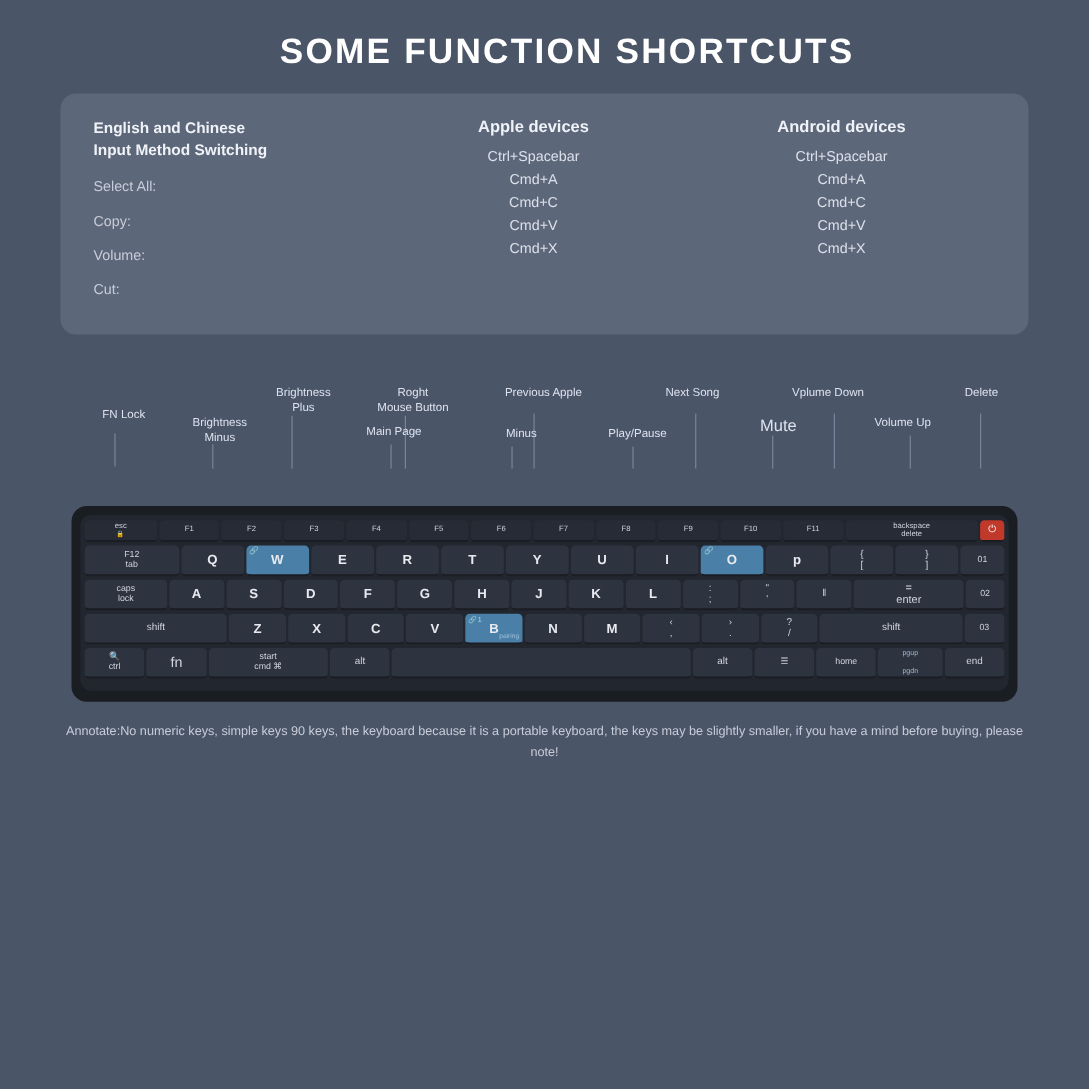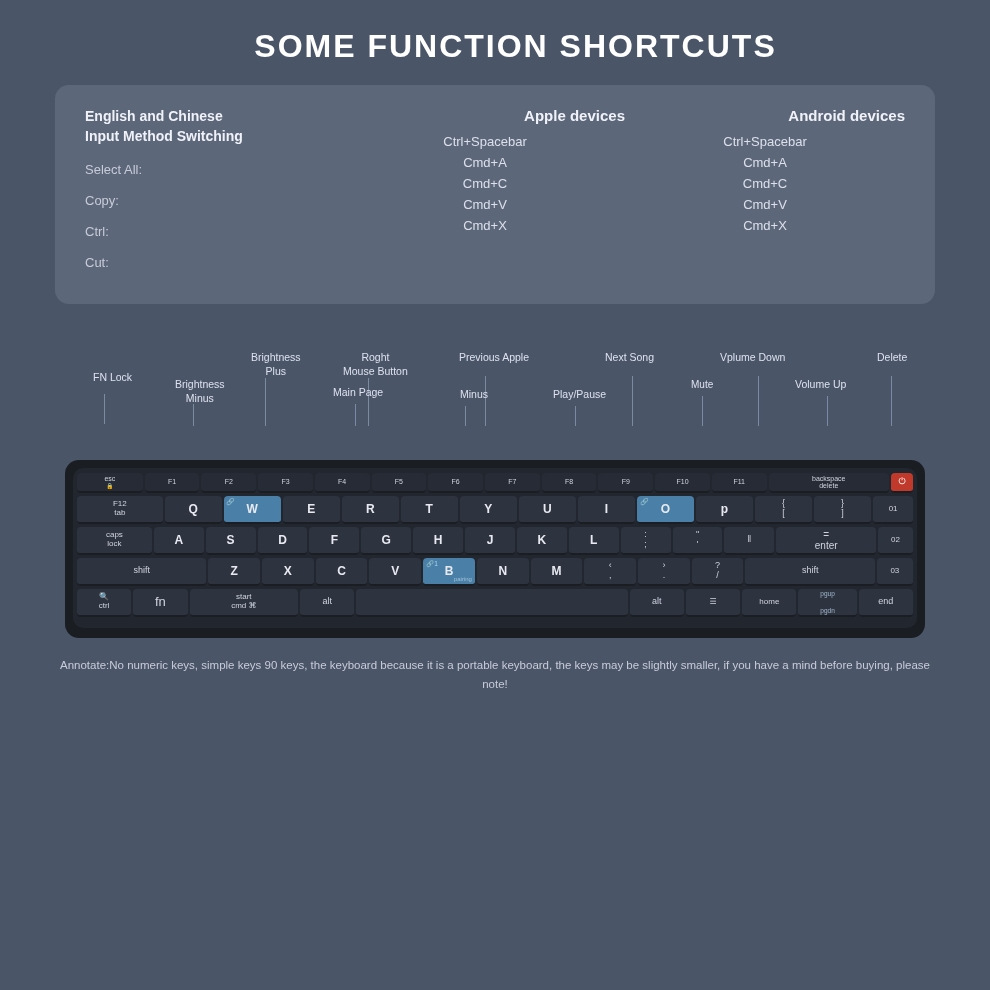--- a/index.html
+++ b/index.html
@@ -35,21 +35,21 @@
       grid-template-columns: 260px 1fr 1fr;
       gap: 0;
       color: #e8eaf0;
       font-size: 14px;
       margin-bottom: 22px;
     }
 
     .col-header {
       font-size: 15px;
       font-weight: bold;
-      text-align: right;
+      text-align: center;
       margin-bottom: 10px;
       color: #f0f2f8;
     }
     .col-left .col-header {
       font-size: 14px;
       font-weight: bold;
       color: #f0f2f8;
       text-align: left;
     }
     .col-left {
@@ -163,21 +163,21 @@
 <body>
 
 <div class="page-title">SOME FUNCTION SHORTCUTS</div>
 
 <div class="shortcuts-table">
   <div class="col-left">
     <div class="col-header" style="font-weight:bold; font-size:14px; line-height:1.4;">English and Chinese<br>Input Method Switching</div>
     <div style="margin-top:14px;">
       <div class="row-label">Select All:</div>
       <div class="row-label">Copy:</div>
-      <div class="row-label">Ctrl:</div>
+      <div class="row-label">Volume:</div>
       <div class="row-label">Cut:</div>
     </div>
   </div>
   <div class="col-center">
     <div class="col-header">Apple devices</div>
     <div class="row-value">Ctrl+Spacebar</div>
     <div class="row-value">Cmd+A</div>
     <div class="row-value">Cmd+C</div>
     <div class="row-value">Cmd+V</div>
     <div class="row-value">Cmd+X</div>
@@ -216,21 +216,21 @@
 
     <div style="position:absolute; left:395px; top:62px; text-align:center; color:#dde2ee; font-size:10.5px; line-height:1.3;">Minus</div>
     <div style="position:absolute; left:400px; top:80px; width:1px; height:20px; background:#7a8aa0;"></div>
 
     <div style="position:absolute; left:540px; top:25px; text-align:center; color:#dde2ee; font-size:10.5px; line-height:1.3;">Next Song</div>
     <div style="position:absolute; left:567px; top:50px; width:1px; height:50px; background:#7a8aa0;"></div>
 
     <div style="position:absolute; left:488px; top:62px; text-align:center; color:#dde2ee; font-size:10.5px; line-height:1.3;">Play/Pause</div>
     <div style="position:absolute; left:510px; top:80px; width:1px; height:20px; background:#7a8aa0;"></div>
 
-    <div style="position:absolute; left:626px; top:52px; color:#dde2ee; font-size:10px; line-height:1.3;">Mute</div>
+    <div style="position:absolute; left:626px; top:52px; color:#dde2ee; font-size:15px; line-height:1.3;">Mute</div>
     <div style="position:absolute; left:637px; top:70px; width:1px; height:30px; background:#7a8aa0;"></div>
 
     <div style="position:absolute; left:655px; top:25px; text-align:center; color:#dde2ee; font-size:10.5px; line-height:1.3;">Vplume Down</div>
     <div style="position:absolute; left:693px; top:50px; width:1px; height:50px; background:#7a8aa0;"></div>
 
     <div style="position:absolute; left:730px; top:52px; text-align:center; color:#dde2ee; font-size:10.5px; line-height:1.3;">Volume Up</div>
     <div style="position:absolute; left:762px; top:70px; width:1px; height:30px; background:#7a8aa0;"></div>
 
     <div style="position:absolute; left:812px; top:25px; text-align:center; color:#dde2ee; font-size:10.5px; line-height:1.3;">Delete</div>
     <div style="position:absolute; left:826px; top:50px; width:1px; height:50px; background:#7a8aa0;"></div>

